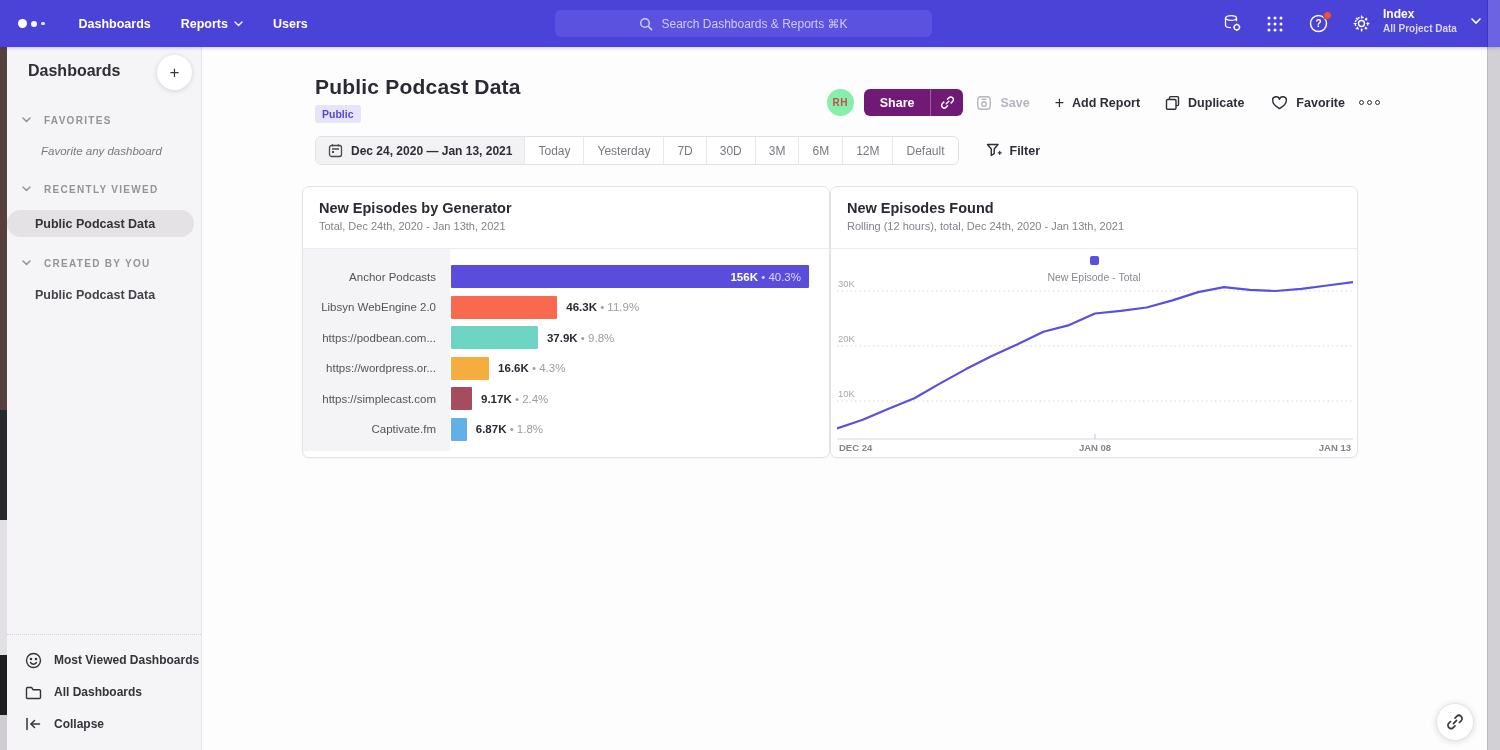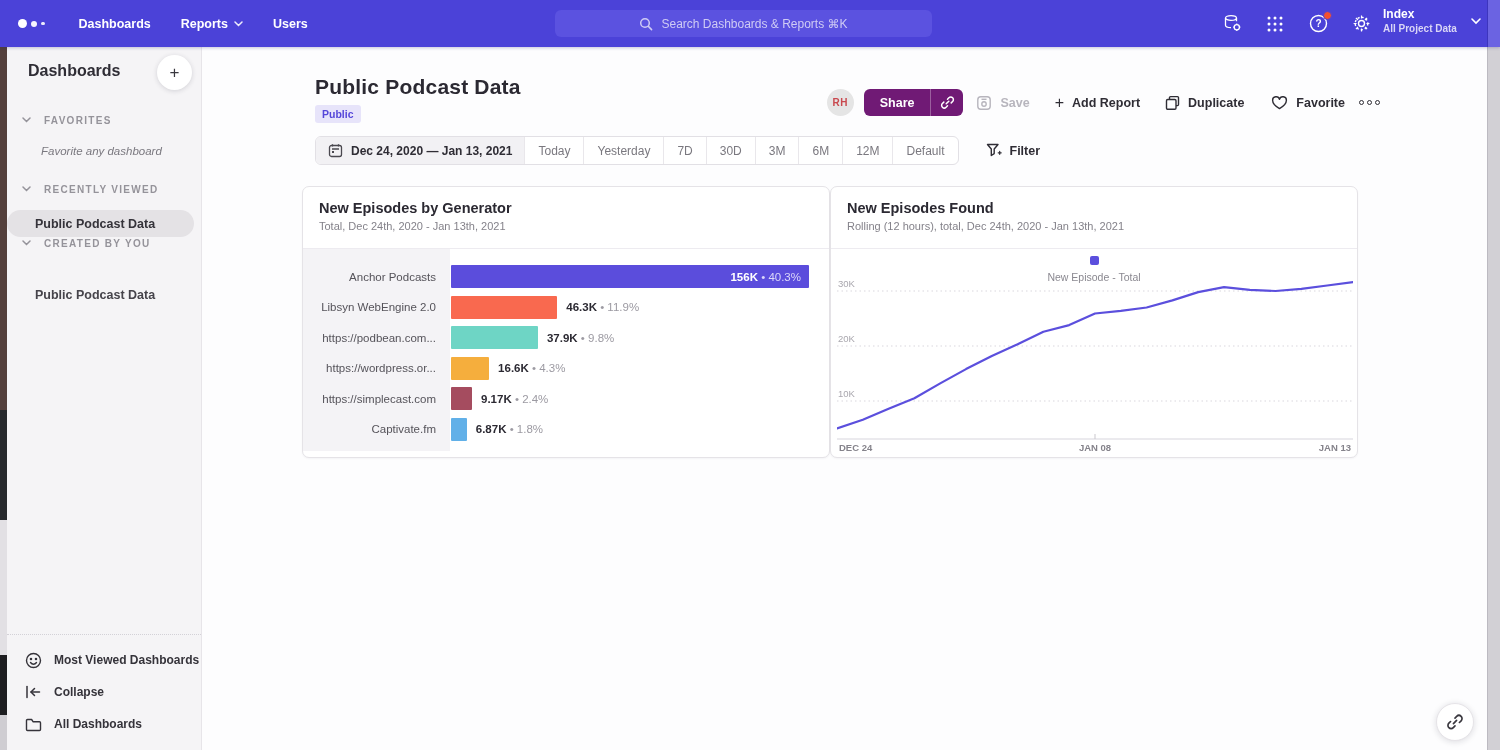--- a/index.html
+++ b/index.html
@@ -46,21 +46,21 @@
   .sb-foot-item { display:flex; align-items:center; height:32px; cursor:pointer; color:#35333a; }
   .sb-foot-item svg { margin-left:18px; }
   .sb-foot-item span { margin-left:12px; font-size:12px; font-weight:700; }
 
   
   #main { position:absolute; left:202px; top:47px; width:1285px; height:703px; background:#fdfdfe; }
   .page-title { position:absolute; left:113px; top:28px; font-size:21px; font-weight:700; color:#2b2932; letter-spacing:.2px; }
   .badge { position:absolute; left:113px; top:58px; background:#e7e4fa; color:#5446d9; font-size:10.5px; font-weight:700; padding:3px 7px; border-radius:3px; }
 
   .actions { position:absolute; right:107px; top:42px; height:27px; display:flex; align-items:center; }
-  .avatar { width:27px; height:27px; border-radius:50%; background:#e5e5e5; color:#c9494f; font-size:10px; font-weight:800; display:flex; align-items:center; justify-content:center; letter-spacing:.5px; }
+  .avatar { width:27px; height:27px; border-radius:50%; background:#86efac; color:#c9494f; font-size:10px; font-weight:800; display:flex; align-items:center; justify-content:center; letter-spacing:.5px; }
   .share-btn { margin-left:10px; height:27px; display:flex; background:#701a75; border-radius:6px; overflow:hidden; cursor:pointer; }
   .share-btn .share-label { color:#fff; font-size:12.5px; font-weight:700; padding:0 16px; display:flex; align-items:center; }
   .share-btn .share-link { width:33px; display:flex; align-items:center; justify-content:center; border-left:1px solid rgba(255,255,255,.3); color:#fff; }
   .act { display:flex; align-items:center; gap:8px; font-size:12.5px; font-weight:700; color:#2f2d35; cursor:pointer; }
   .act.disabled { color:#b7b5bd; cursor:default; }
   .more-dots { display:flex; gap:3px; cursor:pointer; }
   .more-dots i { width:5px; height:5px; border:1.5px solid #2f2d35; border-radius:50%; display:block; }
 
   .datebar-row { position:absolute; left:113px; top:89px; display:flex; align-items:center; }
   .datebar { display:flex; height:29px; background:#fff; border:1px solid #e2e0e5; border-radius:6px; overflow:hidden; }
@@ -206,51 +206,51 @@
   <div class="sb-section" style="top:134px;">
     <svg width="9" height="6" viewBox="0 0 9 6">
         <polyline points="1,1 4.5,4.5 8,1" fill="none" stroke="#95939a" stroke-width="1.5" stroke-linecap="round"></polyline>
       </svg>
     <span>RECENTLY VIEWED</span>
   </div>
   <div class="sb-item selected" style="top:163px;">
     <span>Public Podcast Data</span>
   </div>
 
-  <div class="sb-section" style="top:188px;">
+  <div class="sb-section" style="top:208px;">
     <svg width="9" height="6" viewBox="0 0 9 6">
         <polyline points="1,1 4.5,4.5 8,1" fill="none" stroke="#95939a" stroke-width="1.5" stroke-linecap="round"></polyline>
       </svg>
     <span>CREATED BY YOU</span>
   </div>
   <div class="sb-item plain" style="top:241px;">Public Podcast Data</div>
 
   <div class="sb-footer">
     <div class="sb-foot-item">
       <svg width="17" height="17" viewBox="0 0 17 17" fill="none" stroke="#35333a" stroke-width="1.4">
           <circle cx="8.5" cy="8.5" r="7"></circle>
           <circle cx="6" cy="7" r="0.6" fill="#35333a"></circle>
           <circle cx="11" cy="7" r="0.6" fill="#35333a"></circle>
           <path d="M5.5 10.5c.8 1.1 1.8 1.7 3 1.7s2.2-.6 3-1.7" stroke-linecap="round"></path>
         </svg>
       <span>Most Viewed Dashboards</span>
     </div>
     <div class="sb-foot-item">
+      <svg width="17" height="15" viewBox="0 0 17 15" fill="none" stroke="#35333a" stroke-width="1.4" stroke-linejoin="round">
+          <path d="M1.5 3.5v9a1 1 0 001 1h12a1 1 0 001-1V5.8a1 1 0 00-1-1H8.2L6.6 2.5H2.5a1 1 0 00-1 1z"></path>
+        </svg>
+      <span>All Dashboards</span>
+    </div>
+    <div class="sb-foot-item">
       <svg width="17" height="14" viewBox="0 0 17 14" fill="none" stroke="#35333a" stroke-width="1.5" stroke-linecap="round">
           <line x1="2" y1="1.5" x2="2" y2="12.5"></line>
           <line x1="14.5" y1="7" x2="6" y2="7"></line>
           <polyline points="9.5,3.5 6,7 9.5,10.5" stroke-linejoin="round"></polyline>
         </svg>
       <span>Collapse</span>
-    </div>
-    <div class="sb-foot-item">
-      <svg width="17" height="15" viewBox="0 0 17 15" fill="none" stroke="#35333a" stroke-width="1.4" stroke-linejoin="round">
-          <path d="M1.5 3.5v9a1 1 0 001 1h12a1 1 0 001-1V5.8a1 1 0 00-1-1H8.2L6.6 2.5H2.5a1 1 0 00-1 1z"></path>
-        </svg>
-      <span>All Dashboards</span>
     </div>
   </div>
 </div>
 
 <div id="main">
   <div class="page-title">Public Podcast Data</div>
   <div class="badge">Public</div>
 
   <div class="actions">
     <div class="avatar">RH</div>

